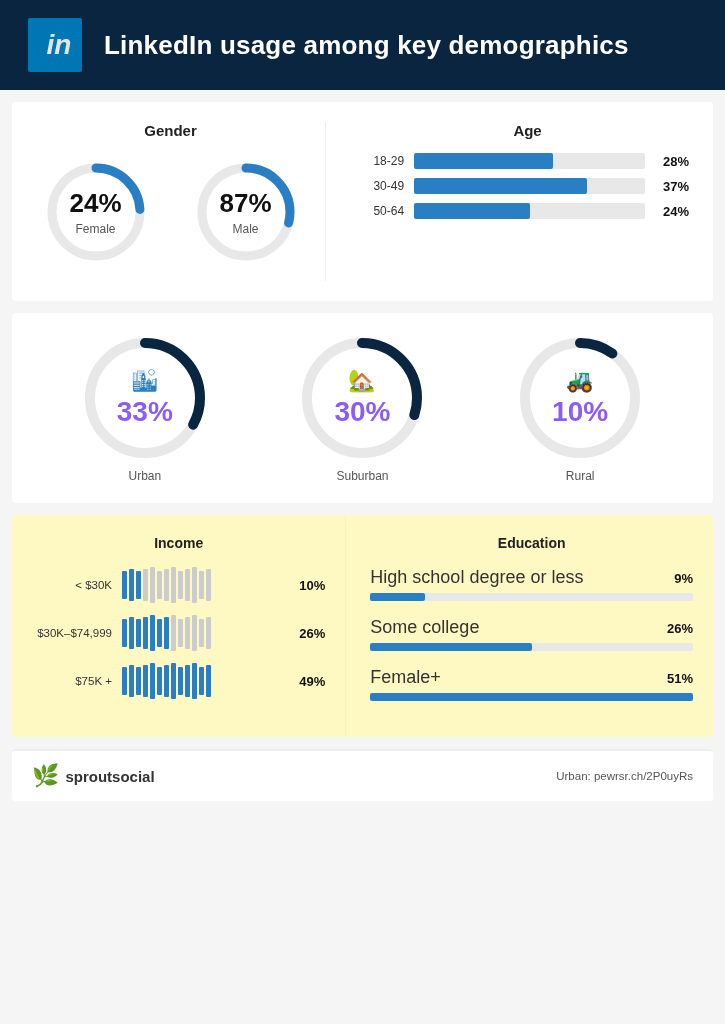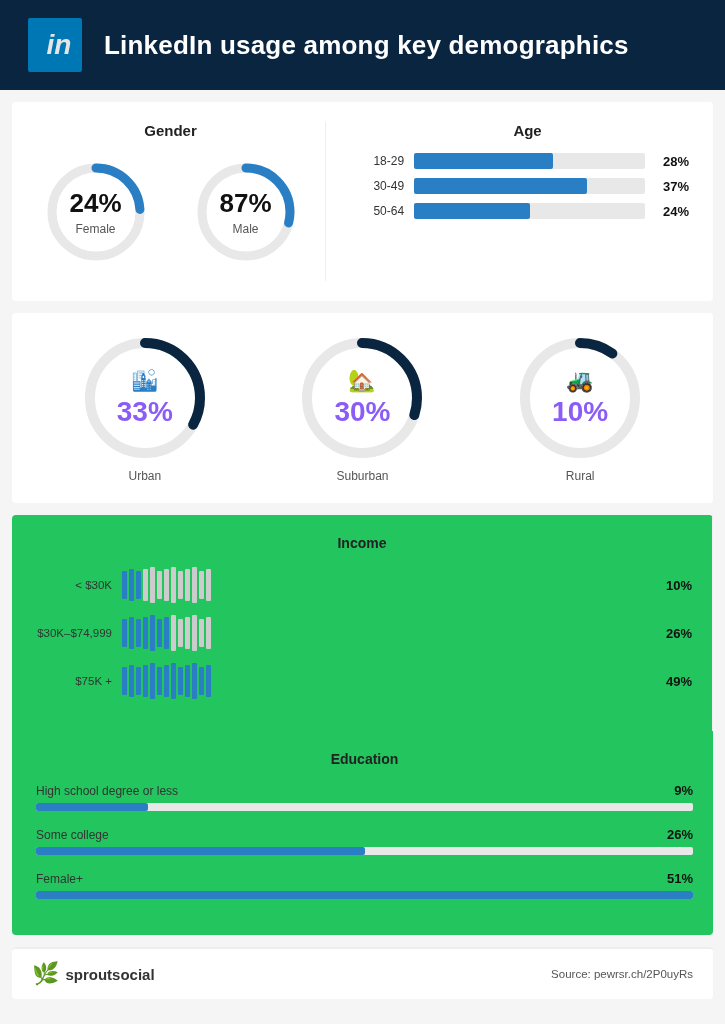--- a/index.html
+++ b/index.html
@@ -187,23 +187,22 @@
     .location-label {
       font-size: 12px;
       color: #555;
     }
 
     
     .bottom-row {
       display: flex;
       gap: 0;
       margin: 0 12px 12px 12px;
-      background: #22c55e;
+      background: #fef9c3;
       border-radius: 4px;
-      flex-direction: column;
     }
     .income-section {
       flex: 1;
       padding: 20px 20px 20px 20px;
       border-right: 1px solid #eee;
     }
     .education-section {
       flex: 1.1;
       padding: 20px 20px 20px 24px;
     }
@@ -254,21 +253,21 @@
     .edu-row {
       margin-bottom: 16px;
     }
     .edu-header {
       display: flex;
       justify-content: space-between;
       align-items: baseline;
       margin-bottom: 5px;
     }
     .edu-label {
-      font-size: 12px;
+      font-size: 18px;
       color: #333;
     }
     .edu-percent {
       font-size: 13px;
       font-weight: 700;
       color: #111;
     }
     .edu-bar-bg {
       height: 8px;
       background: #e8e8e8;
@@ -522,14 +521,14 @@
   </div>
 </div>
 
 <div class="footer">
   <div class="sprout-logo">
     <span class="sprout-icon">🌿</span>
     <span class="sprout-text">
       <span>sprout</span><span>social</span>
     </span>
   </div>
-  <div class="footer-source">Source: pewrsr.ch/2P0uyRs</div>
+  <div class="footer-source">Urban: pewrsr.ch/2P0uyRs</div>
 </div>
 
 </body></html>

